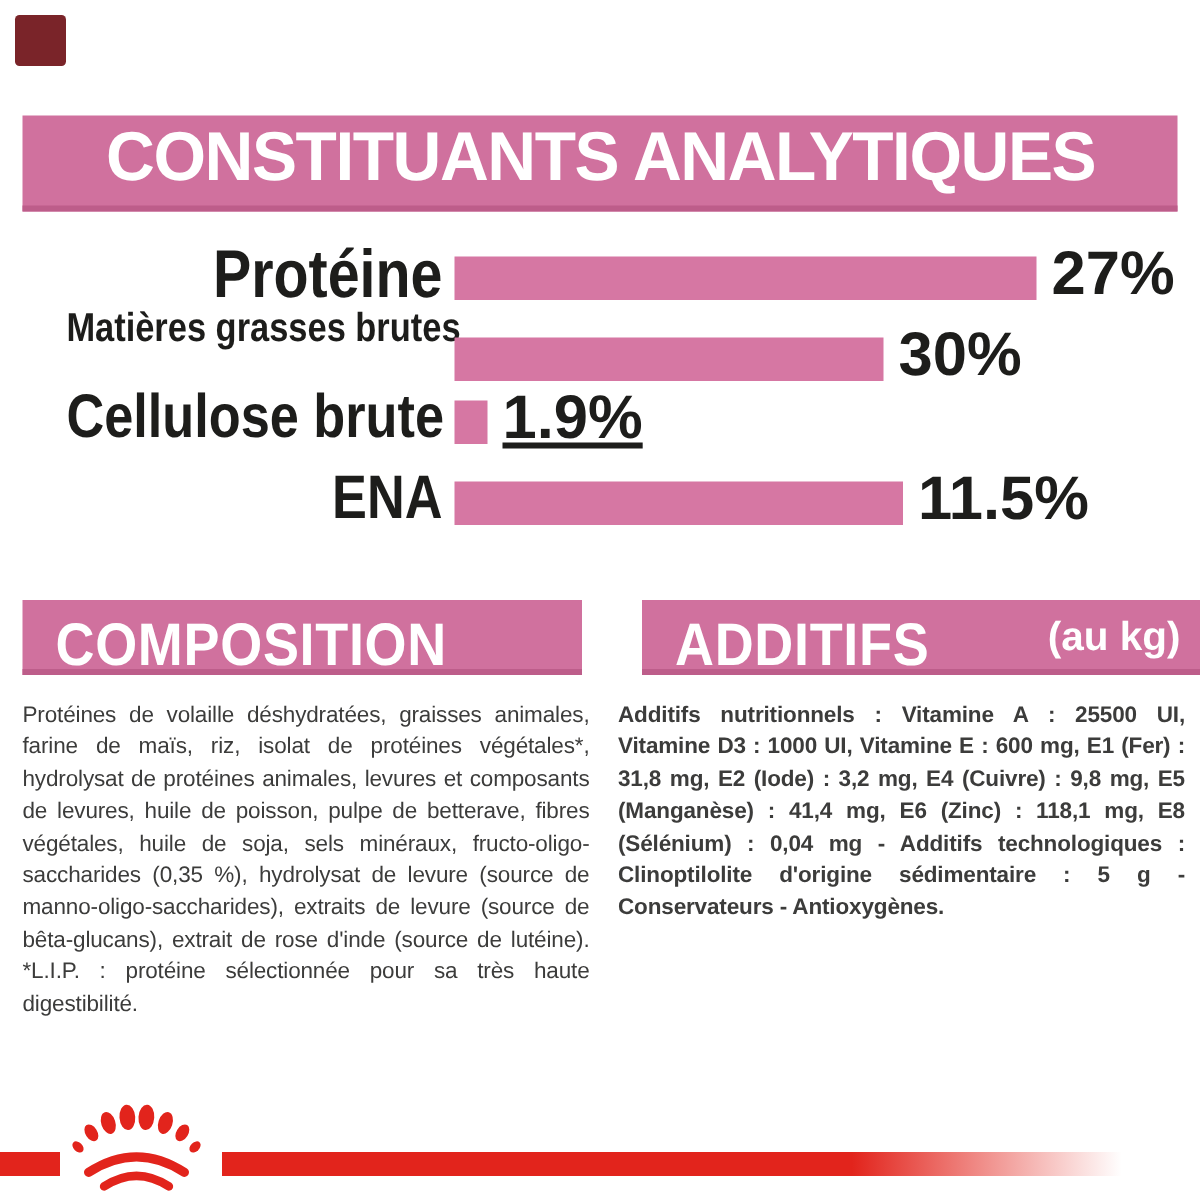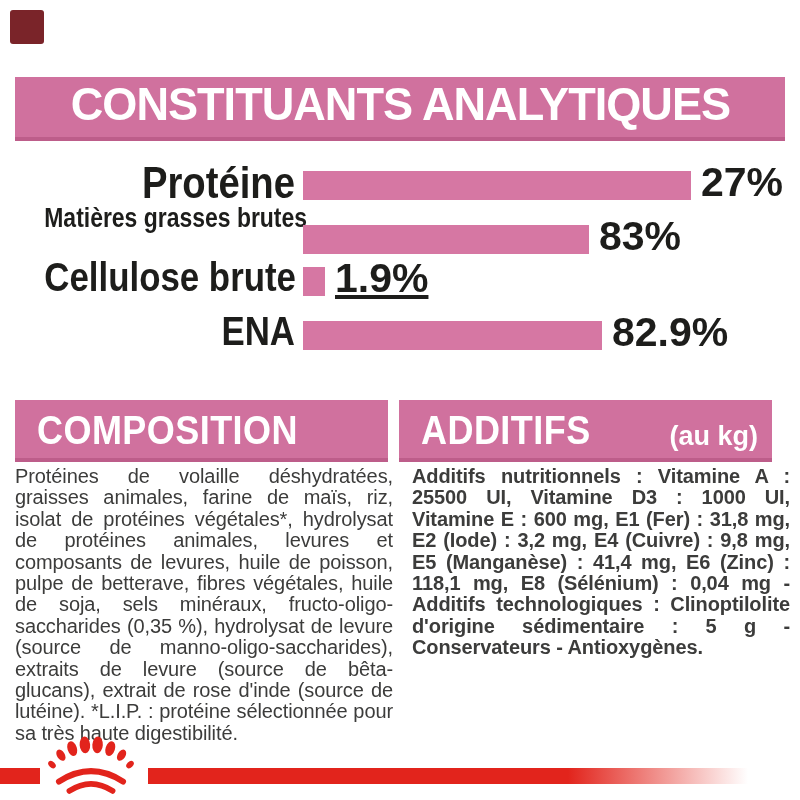--- a/index.html
+++ b/index.html
@@ -18,32 +18,32 @@
     transform:scaleX(0.98);white-space:nowrap;}
   
   #chart{position:absolute;inset:0;}
   .chart-label{position:absolute;left:0;width:295px;text-align:right;
     font-weight:700;color:var(--ink,#1d1d1b);white-space:nowrap;line-height:1;
     transform:scaleX(0.85);transform-origin:100% 50%;}
   .chart-bar{position:absolute;left:303px;height:29px;background:var(--pink-bar,#d677a3);}
   .chart-value{position:absolute;font-weight:700;font-size:41px;line-height:1;
     color:var(--ink,#1d1d1b);white-space:nowrap;}
   
-  .section-header{position:absolute;top:400px;height:62px;width:373px;
+  .section-header{position:absolute;top:400px;height:50px;width:373px;
     background:var(--pink,#d0719e);border-bottom:4px solid var(--pink-dark,#bd5d8a);
     box-sizing:border-box;text-align:right;}
   #comp-header{left:15px;}
-  #add-header{left:399px;}
+  #add-header{left:428px;}
   .section-title{position:absolute;left:22px;top:10px;color:#fff;font-weight:800;
     font-size:40px;letter-spacing:0.5px;transform:scaleX(0.9);transform-origin:0 50%;
     white-space:nowrap;line-height:1;}
   .section-subtitle{position:absolute;right:14px;bottom:8px;color:#fff;
     font-weight:700;font-size:27px;line-height:1;}
   
-  .body-text{position:absolute;top:466px;width:378px;font-size:20px;
+  .body-text{position:absolute;top:466px;width:378px;font-size:15px;
     line-height:21.4px;color:var(--body-ink,#3c3c3b);text-align:justify;
     letter-spacing:-0.1px;}
   #comp-body{left:15px;}
   #add-body{left:412px;font-weight:bold;}
   
   #red-line-left{position:absolute;left:0;top:768px;width:40px;height:16px;
     background:var(--red,#e2241c);}
   #red-line-main{position:absolute;left:148px;top:768px;width:600px;height:16px;
     background:linear-gradient(to right,var(--red,#e2241c) 70%,rgba(226,36,28,0) 100%);}
   #paw{position:absolute;left:44px;top:735px;width:94px;height:63px;}
@@ -58,27 +58,27 @@
   <div id="banner">
     <span class="title">CONSTITUANTS ANALYTIQUES</span>
   </div>
 
   <div id="chart">
       <div class="chart-label" style="top: 160px; font-size: 45px;">Protéine</div>
       <div class="chart-bar" style="top: 171px; width: 388px;"></div>
       <div class="chart-value" style="top: 162px; left: 701px;">27%</div>
       <div class="chart-label" style="top: 205px; font-size: 27px;">Matières grasses brutes</div>
       <div class="chart-bar" style="top: 225px; width: 286px;"></div>
-      <div class="chart-value" style="top: 216px; left: 599px;">83%</div>
+      <div class="chart-value" style="top: 216px; left: 599px;">30%</div>
       <div class="chart-label" style="top: 257px; font-size: 41px;">Cellulose brute</div>
       <div class="chart-bar" style="top: 267px; width: 22px;"></div>
       <div class="chart-value" style="top: 258px; left: 335px; text-decoration: underline;">1.9%</div>
       <div class="chart-label" style="top: 311px; font-size: 41px;">ENA</div>
       <div class="chart-bar" style="top: 321px; width: 299px;"></div>
-      <div class="chart-value" style="top: 312px; left: 612px;">82.9%</div>
+      <div class="chart-value" style="top: 312px; left: 612px;">11.5%</div>
     </div>
 
   <div id="comp-header" class="section-header">
     <span class="section-title">COMPOSITION</span>
   </div>
   <div id="add-header" class="section-header">
     <span class="section-title">ADDITIFS</span>
     <span class="section-subtitle">(au kg)</span>
   </div>
 

